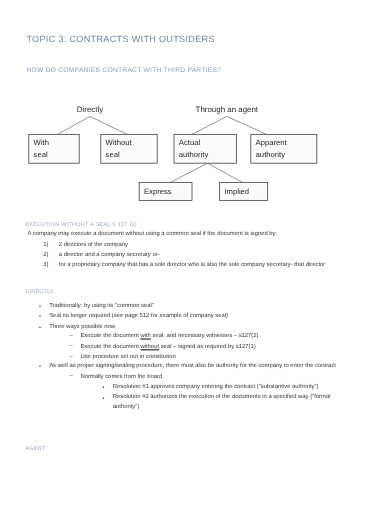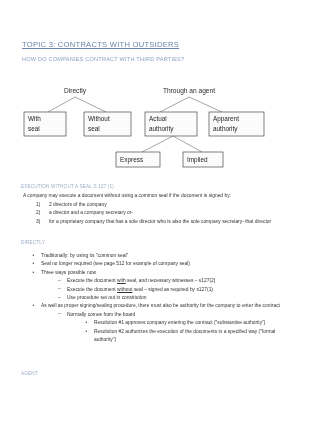--- a/index.html
+++ b/index.html
@@ -20,26 +20,25 @@
     height: 424px;
     padding: 0;
     box-sizing: border-box;
     position: relative;
   }
 
   
   .h-main {
     position: absolute;
     left: 22px;
-    top: 40px;
+    top: 28px;
     font-size: 7.6px;
     letter-spacing: 0.25px;
     color: #6b85a8;
     white-space: nowrap;
-    text-decoration: underline;
   }
   .h-sub {
     position: absolute;
     left: 22px;
     top: 56px;
     font-size: 5.6px;
     letter-spacing: 0.2px;
     color: #8ba2bf;
     white-space: nowrap;
   }

